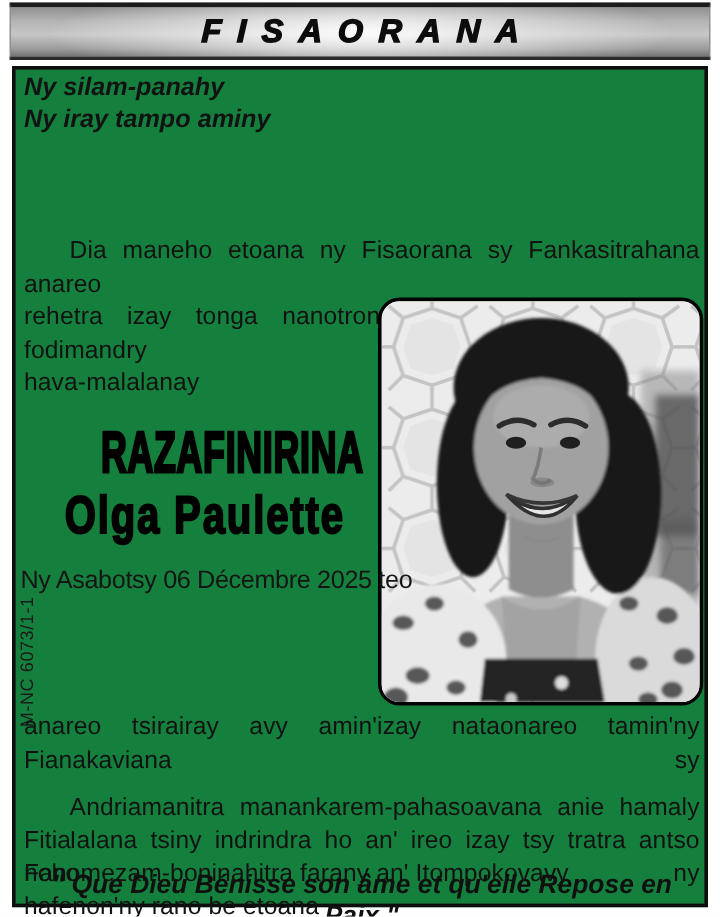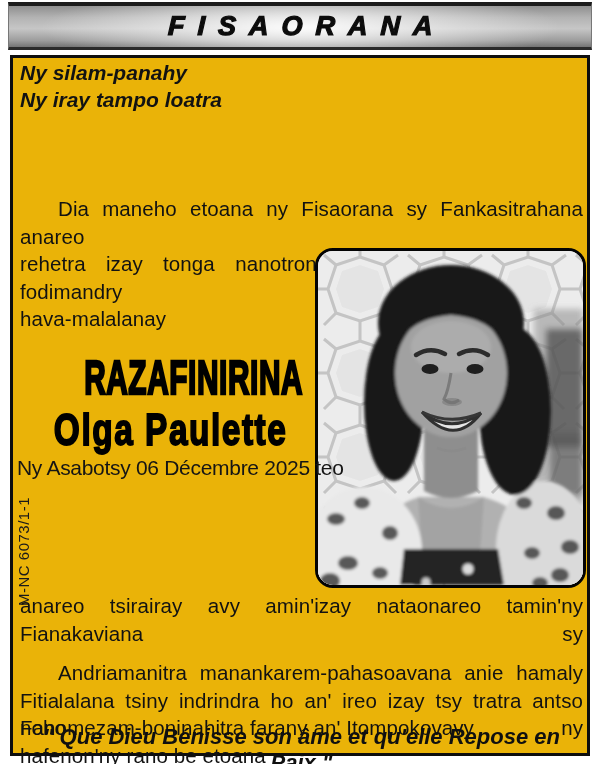--- a/index.html
+++ b/index.html
@@ -18,21 +18,21 @@
     display:flex;align-items:center;justify-content:center;
   }
   .masthead-title{
     font-style:italic;font-weight:bold;font-size:27px;letter-spacing:13px;
     padding-left:13px;color:#0c0c0c;-webkit-text-stroke:1.2px #0c0c0c;
     transform:skewX(-2deg);white-space:nowrap;
   }
   
   .frame{
     position:absolute;left:10px;right:10px;top:55px;bottom:8px;
-    border:3px solid #0e0e0e;background:#eab308;
+    border:3px solid #0e0e0e;background:#15803d;
   }
   .abs{position:absolute;}
   
   .dedication{left:7px;top:2px;width:420px;font-weight:bold;font-style:italic;
     font-size:21px;line-height:26.5px;}
   
   .bodytext{left:7px;width:563px;font-size:20.5px;line-height:27.5px;letter-spacing:.1px;}
   .jl{display:block;text-align:justify;text-align-last:justify;-moz-text-align-last:justify;}
   .jl.last{text-align-last:left;-moz-text-align-last:left;}
   .jl.indent{text-indent:38px;margin-top:12px;}
@@ -44,21 +44,21 @@
   .surname{
     display:inline-block;font-weight:bold;font-size:48px;line-height:52px;
     -webkit-text-stroke:2.6px #000;color:#000;letter-spacing:1px;
     transform:scaleX(.62);transform-origin:50% 50%;white-space:nowrap;
   }
   .given{
     display:inline-block;font-weight:bold;font-size:44px;line-height:52px;
     -webkit-text-stroke:1.8px #000;color:#000;letter-spacing:2px;
     transform:scaleX(.76);transform-origin:50% 50%;white-space:nowrap;
   }
-  .date-line{font-size:21px;letter-spacing:-.3px;margin-top:0;white-space:nowrap;color:#151515;}
+  .date-line{font-size:21px;letter-spacing:-.3px;margin-top:16px;white-space:nowrap;color:#151515;}
   
   .ref-code{
     left:0px;top:422px;height:142px;width:20px;
     writing-mode:vertical-rl;transform:rotate(180deg);
     font-size:15px;letter-spacing:.5px;color:#1a1a1a;white-space:nowrap;
     display:flex;align-items:center;justify-content:center;
   }
   
   .closing-quote{
     left:7px;top:666px;width:563px;text-align:center;
@@ -78,21 +78,21 @@
 <div class="page">
 
   <div class="masthead">
     <div class="masthead-title">FISAORANA</div>
   </div>
 
   <div class="frame">
 
     <div class="abs dedication">
       <div>Ny silam-panahy</div>
-      <div>Ny iray tampo loatra</div>
+      <div>Ny iray tampo aminy</div>
     </div>
 
     <div class="abs bodytext para-intro">
       <span class="jl indent">Dia maneho etoana ny Fisaorana sy Fankasitrahana anareo</span>
       <span class="jl">rehetra izay tonga nanotrona sy nankahery tamin'ny fodimandry ny</span>
       <span class="jl last">hava-malalanay</span>
     </div>
 
     <div class="abs photo" role="img" aria-label="Black-and-white portrait of a smiling woman with dark shoulder-length hair in front of a tiled wall">
       <svg viewBox="0 0 265 334" xmlns="http://www.w3.org/2000/svg">

